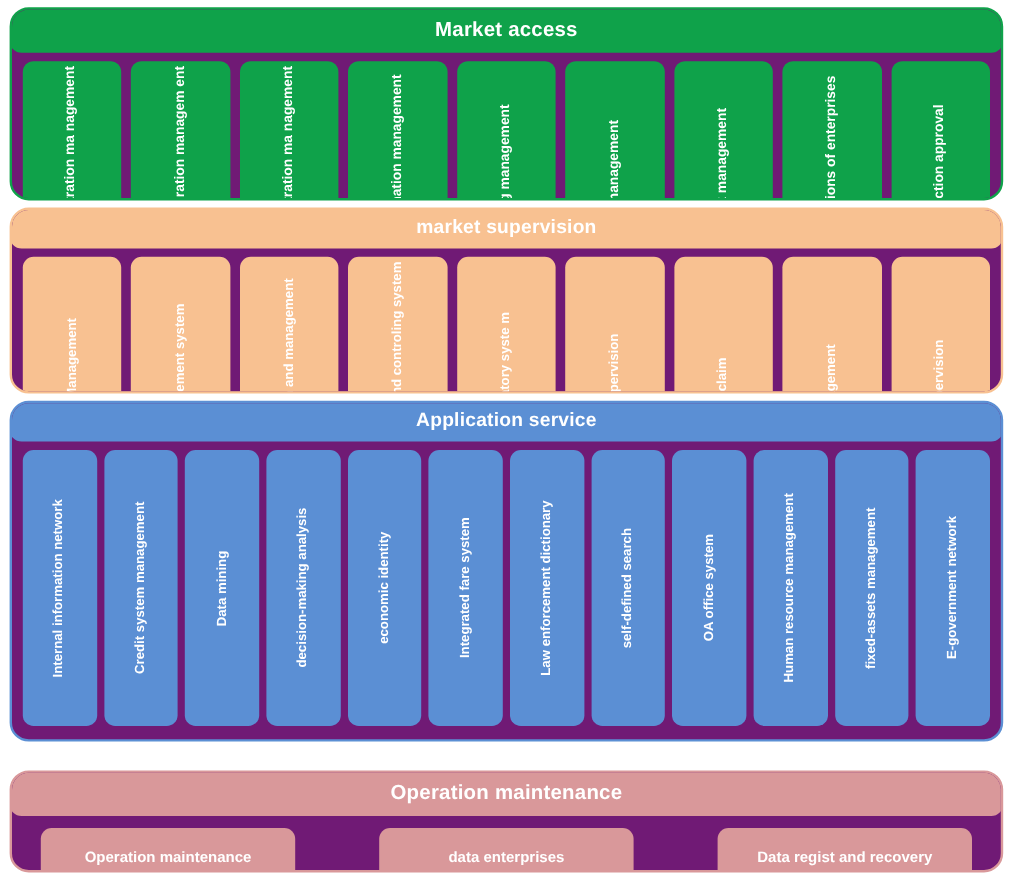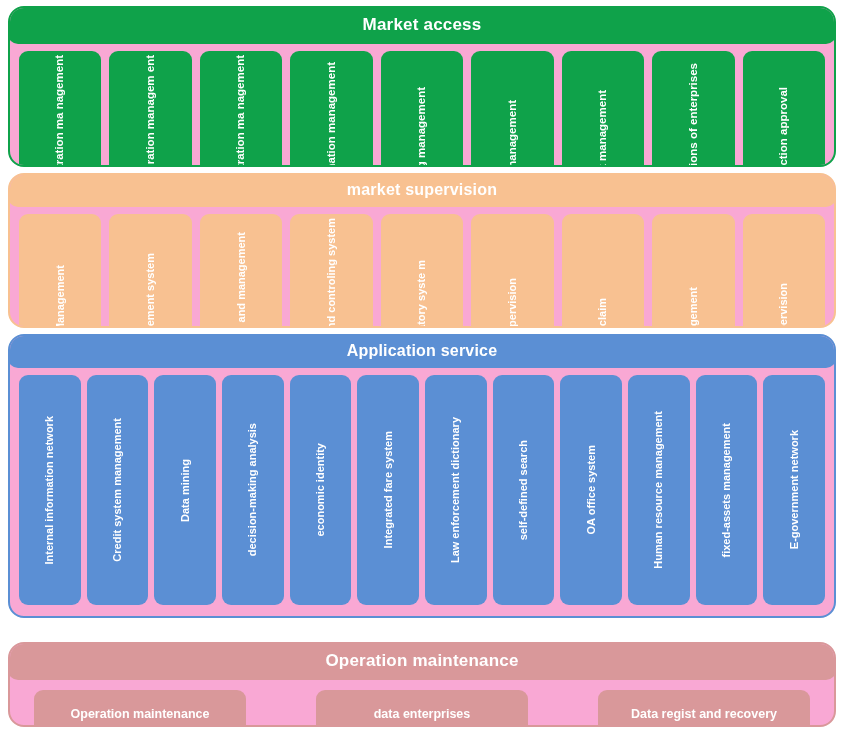--- a/index.html
+++ b/index.html
@@ -24,21 +24,21 @@
     flex-direction: column;
   }
 
   
   .layer {
     position: relative;
     box-sizing: border-box;
     border-style: solid;
     border-width: 2px;
     border-radius: 16px;
-    background: #f9a8d4;
+    background: #701a75;
     display: flex;
     flex-direction: column;
     overflow: hidden;
   }
 
   .layer-header {
     box-sizing: border-box;
     border-radius: 10px;
     margin: -2px -2px 0 -2px;
     text-align: center;

